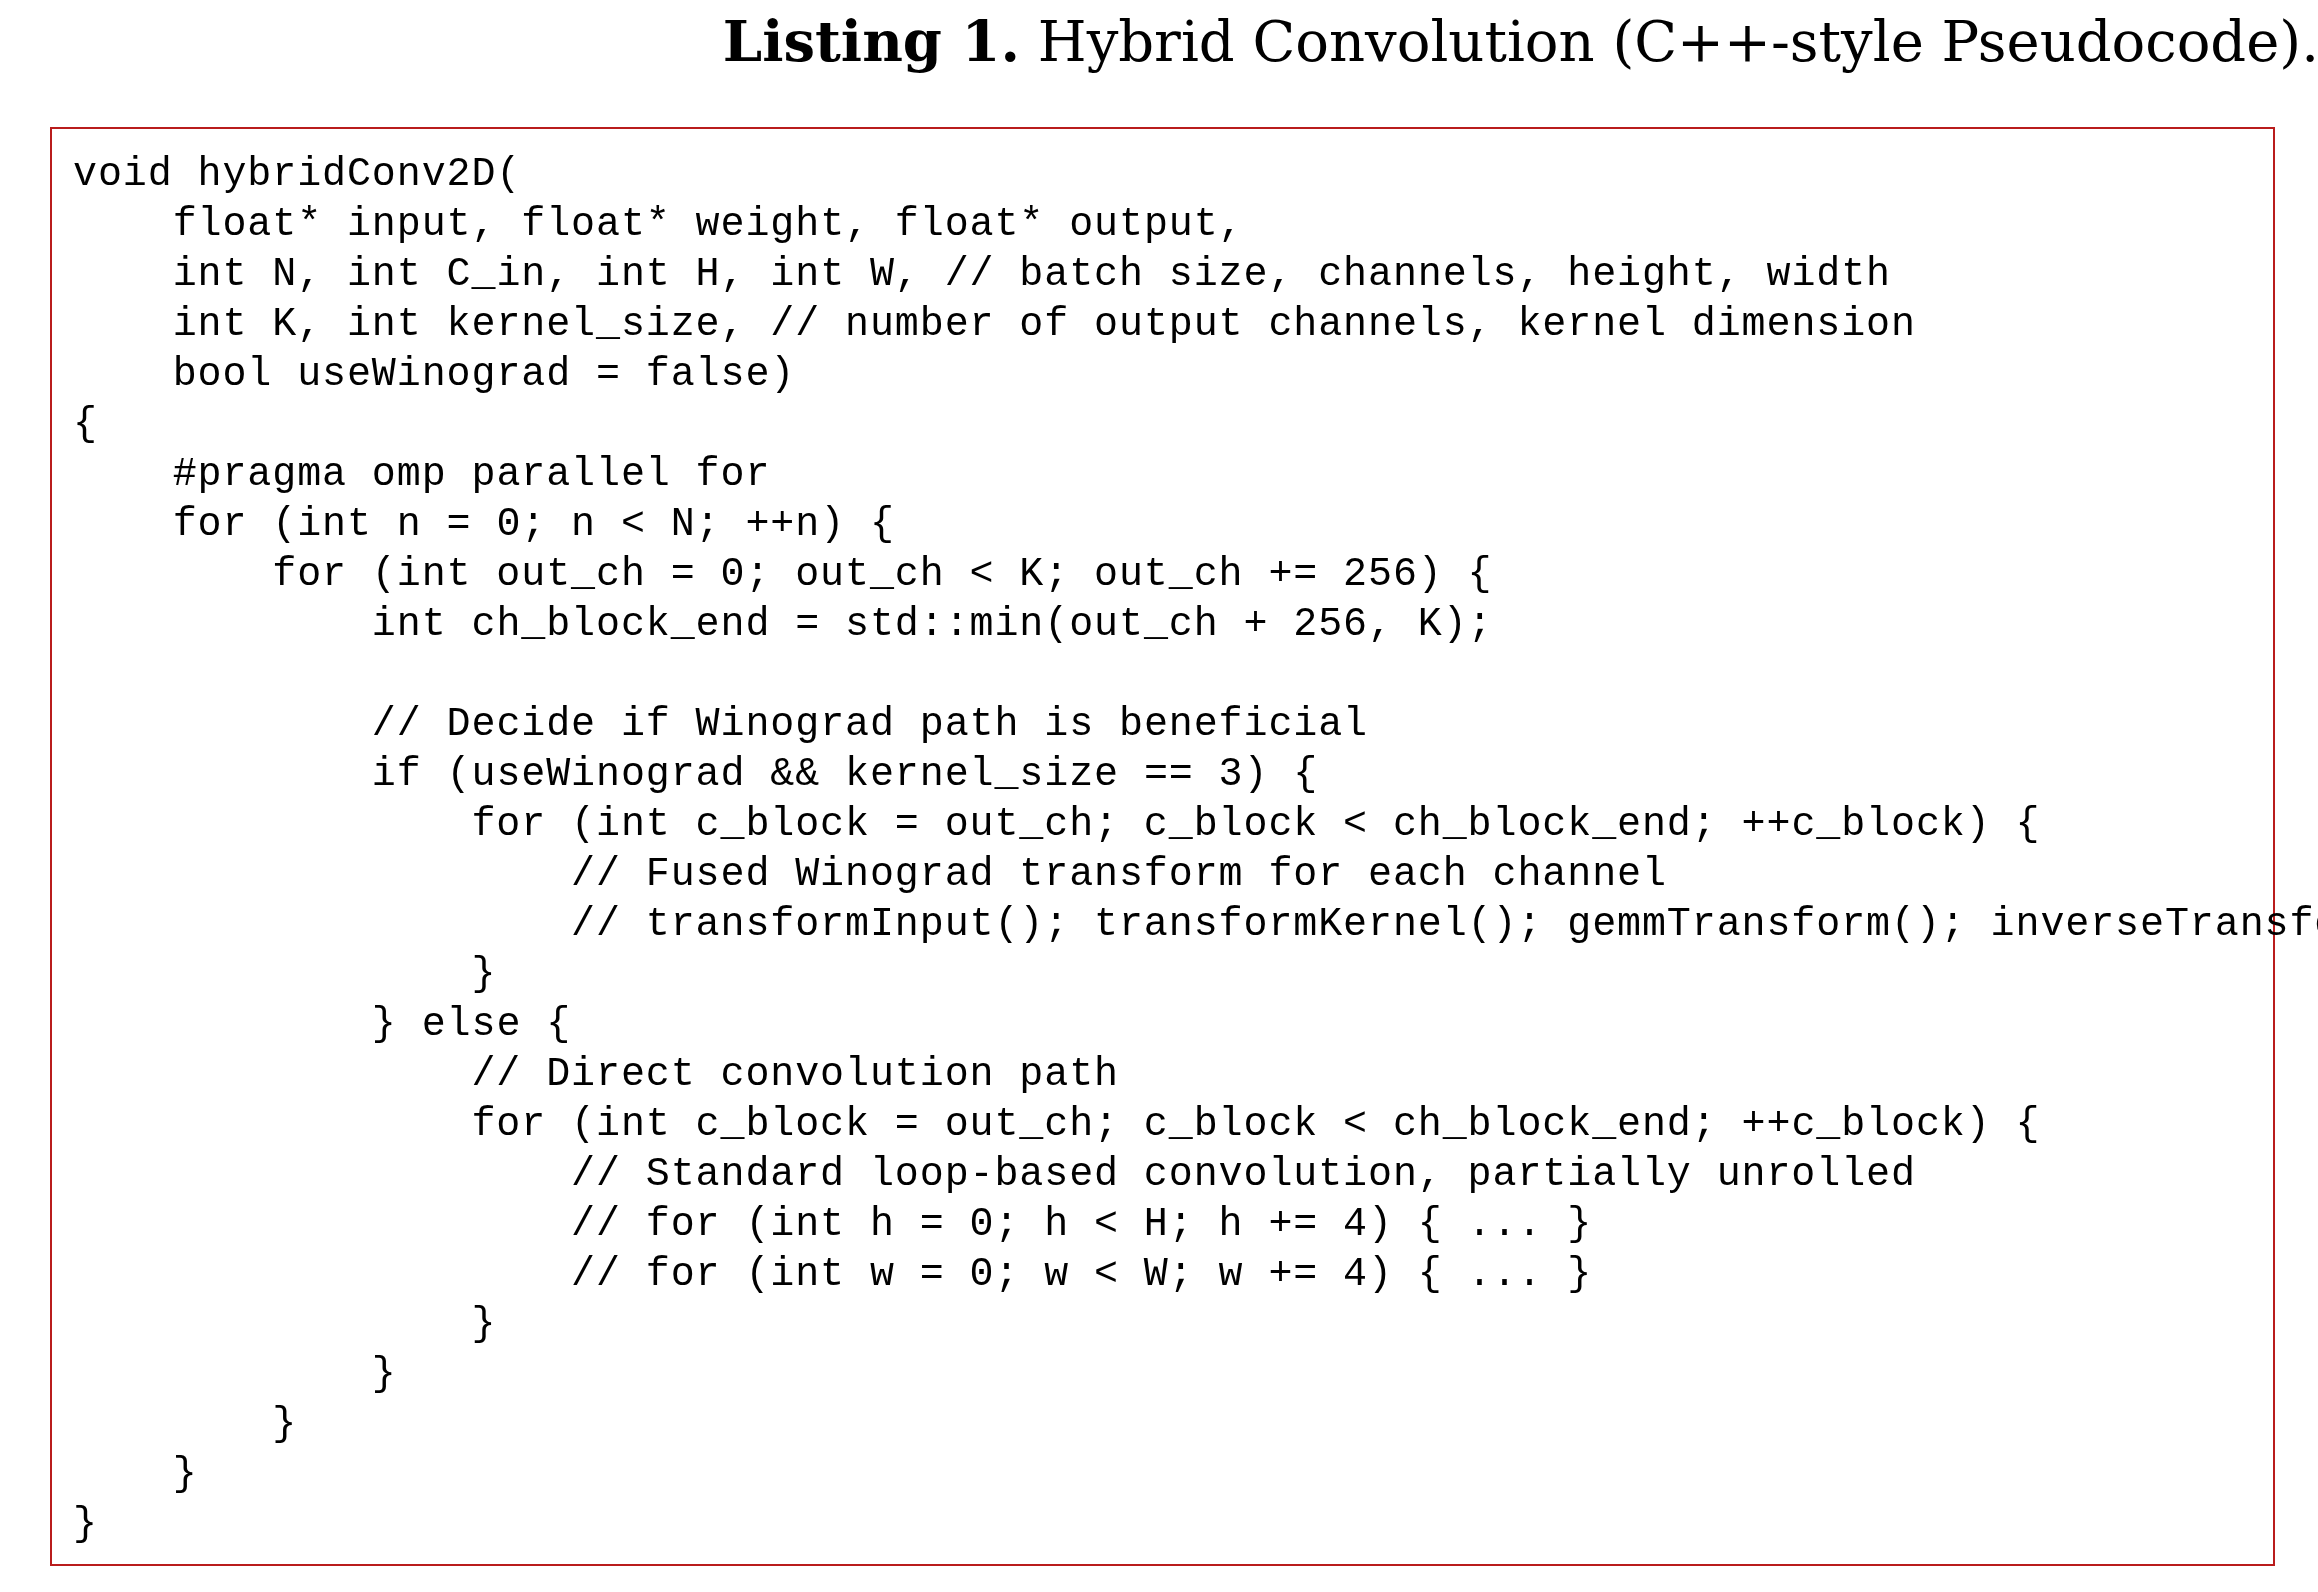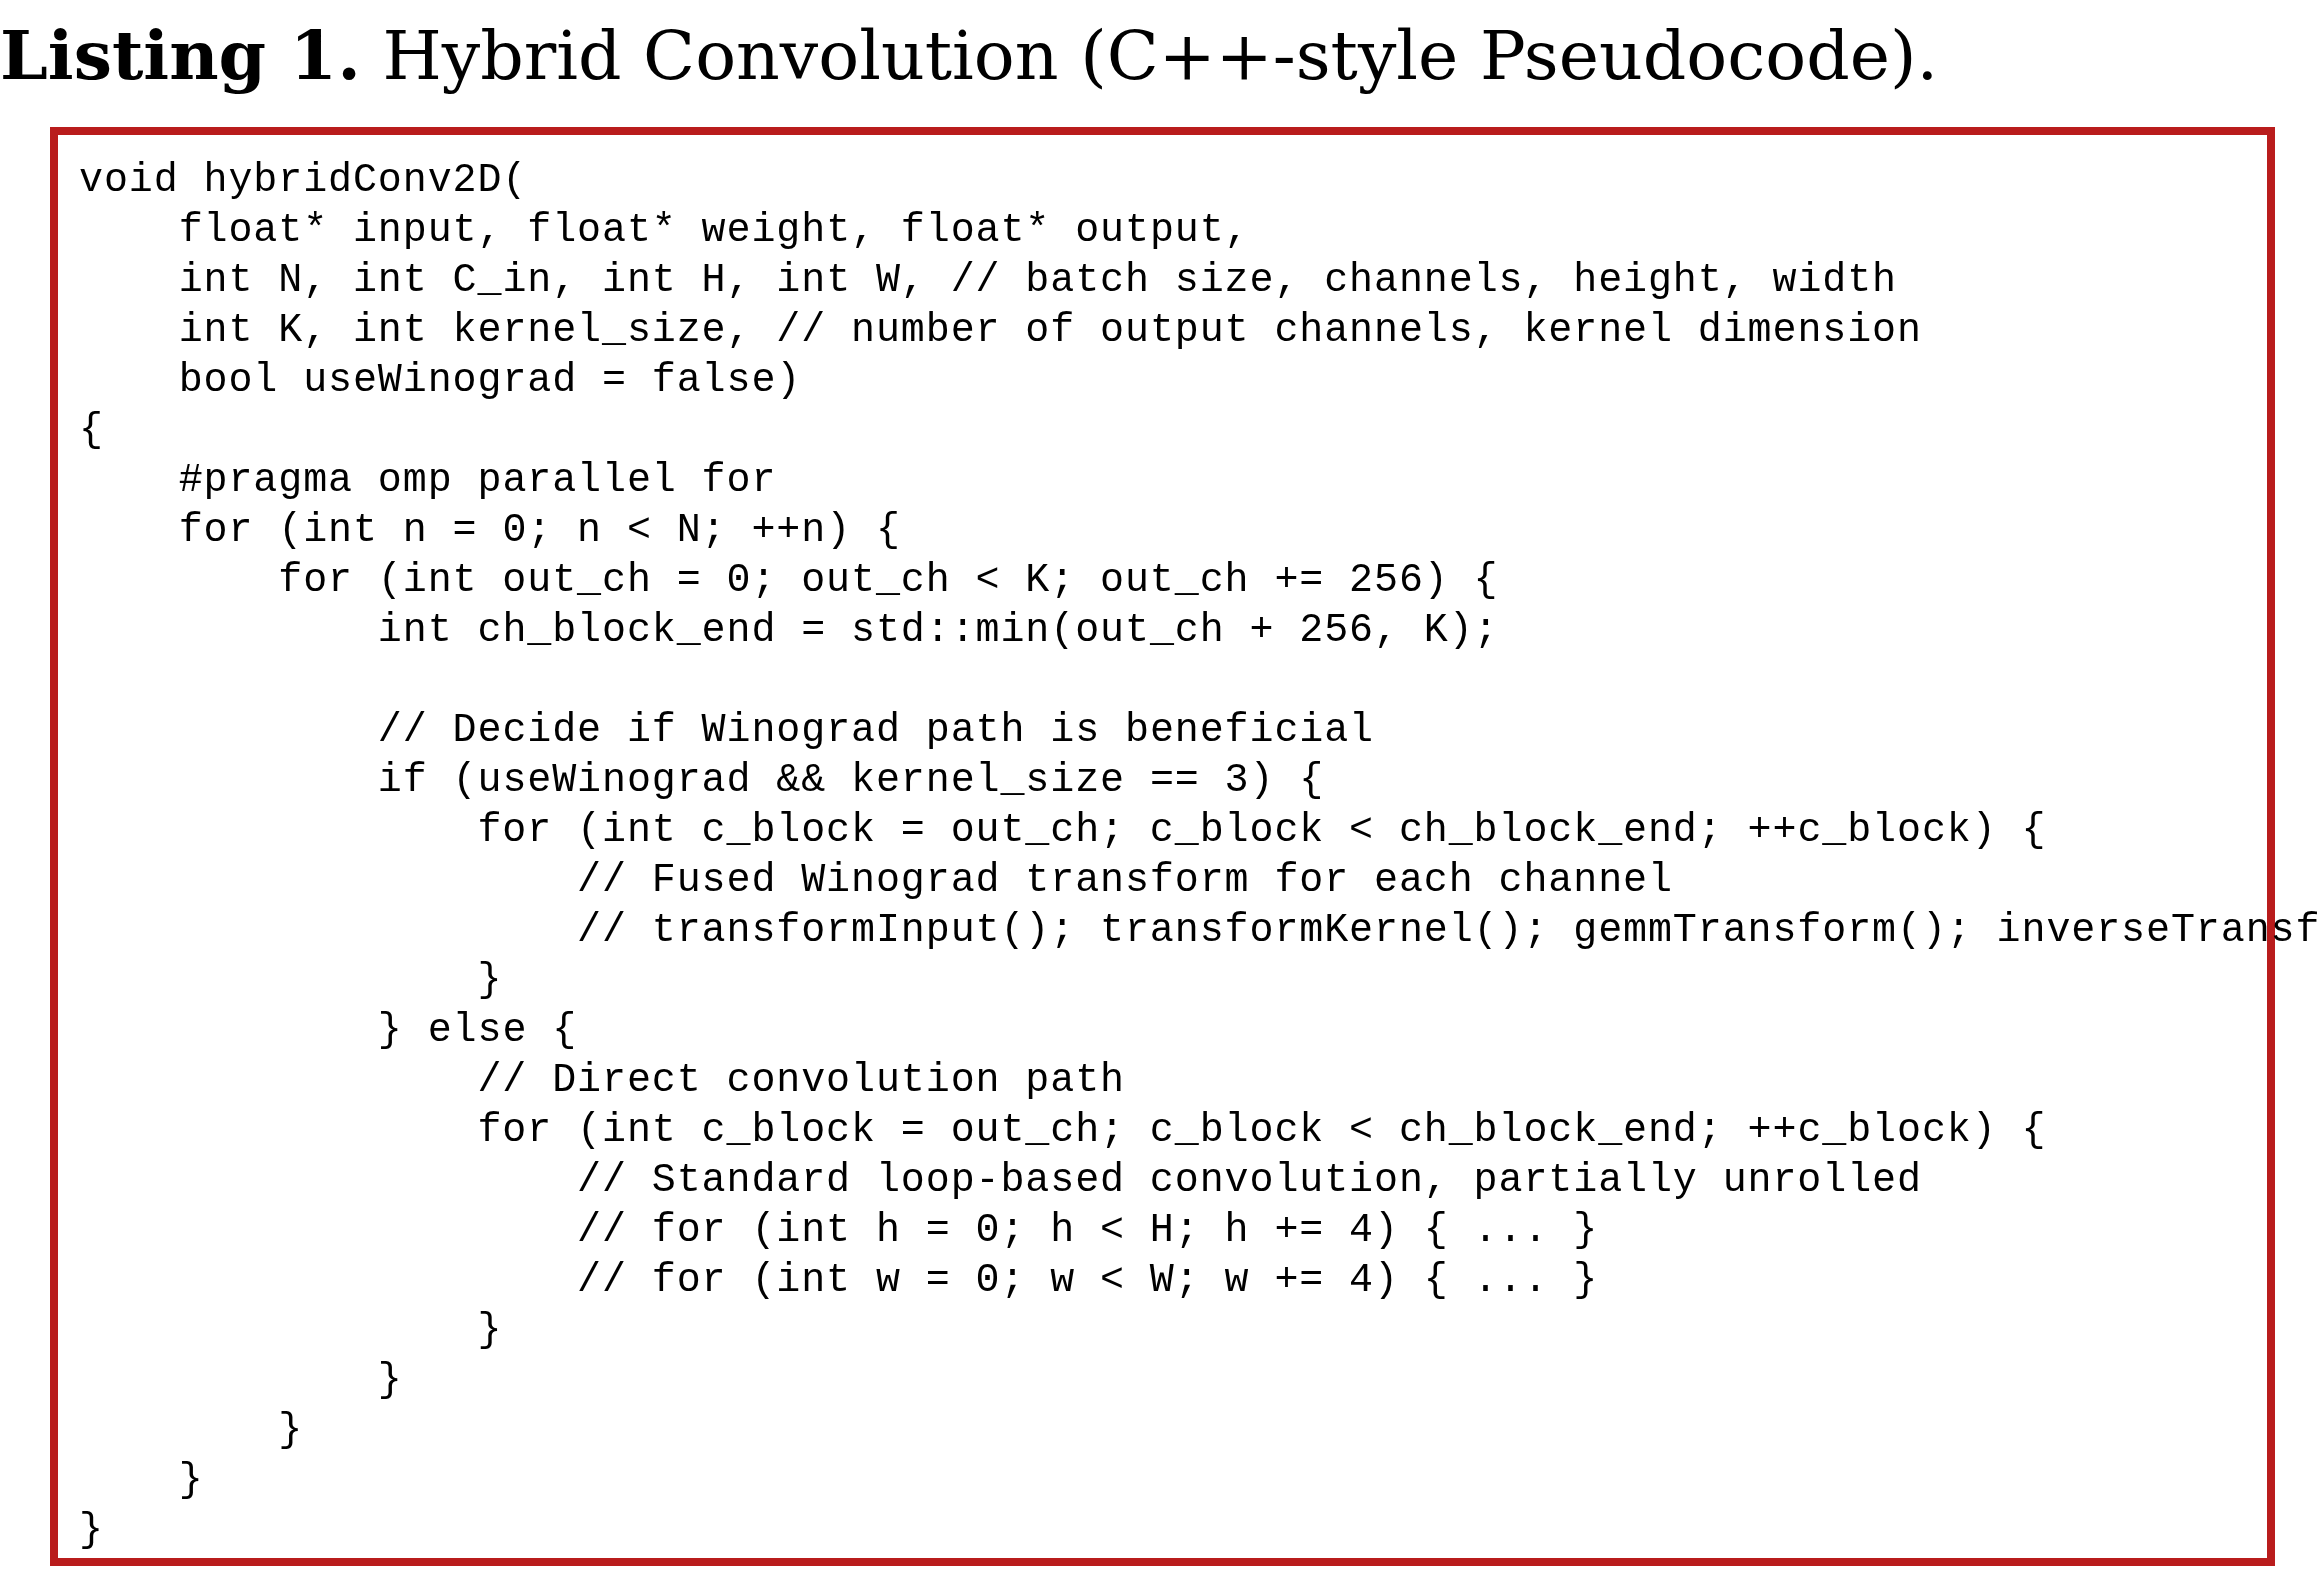--- a/index.html
+++ b/index.html
@@ -9,39 +9,39 @@
     }
     body {
       width: 2319px;
       height: 1592px;
       position: relative;
       overflow: hidden;
       color: #000000;
     }
     .caption {
       position: absolute;
-      top: 21px;
+      top: 7px;
       left: 0;
       width: 2319px;
-      text-align: left;
+      text-align: right;
       font-family: "DejaVu Serif", "Liberation Serif", serif;
-      font-size: 68px;
+      font-size: 56px;
       line-height: 68px;
       white-space: nowrap;
     }
     .caption .label {
       font-weight: bold;
     }
     .listing-box {
       position: absolute;
       left: 50px;
       top: 127px;
       width: 2225px;
       height: 1439px;
-      border: 8px solid #b91c1c;
+      border: 2px solid #b91c1c;
       box-sizing: border-box;
     }
     .code {
       position: absolute;
       left: 21px;
       top: 21px;
       margin: 0;
       font-family: "Liberation Mono", "DejaVu Sans Mono", monospace;
       font-size: 40px;
       line-height: 50px;

